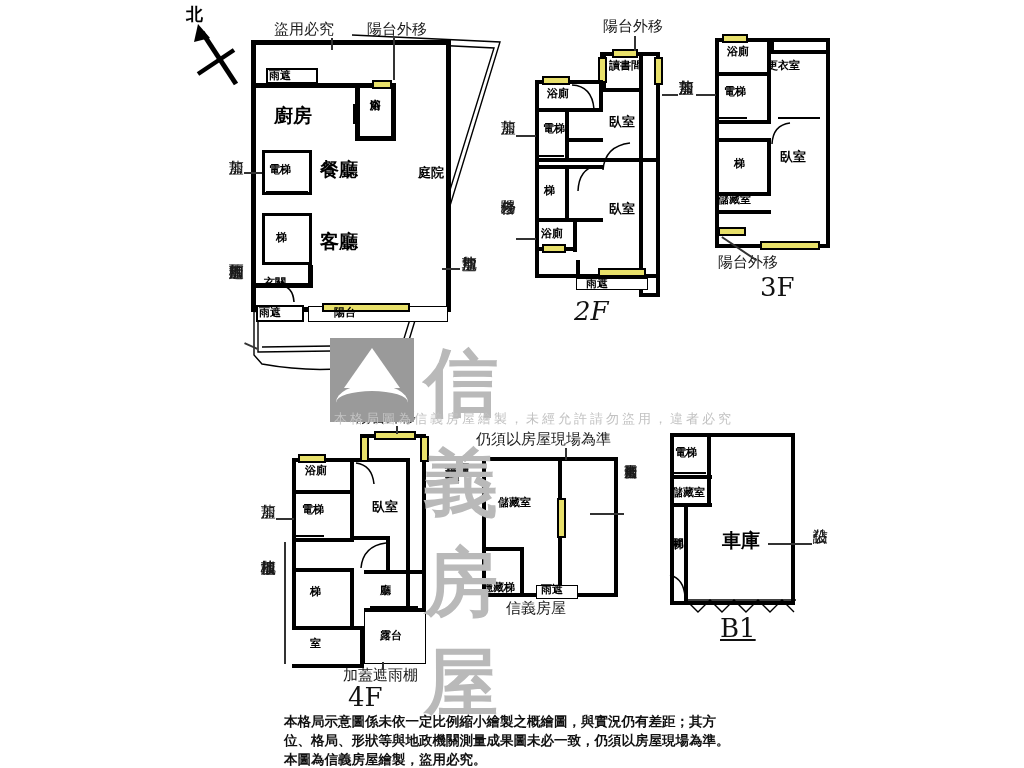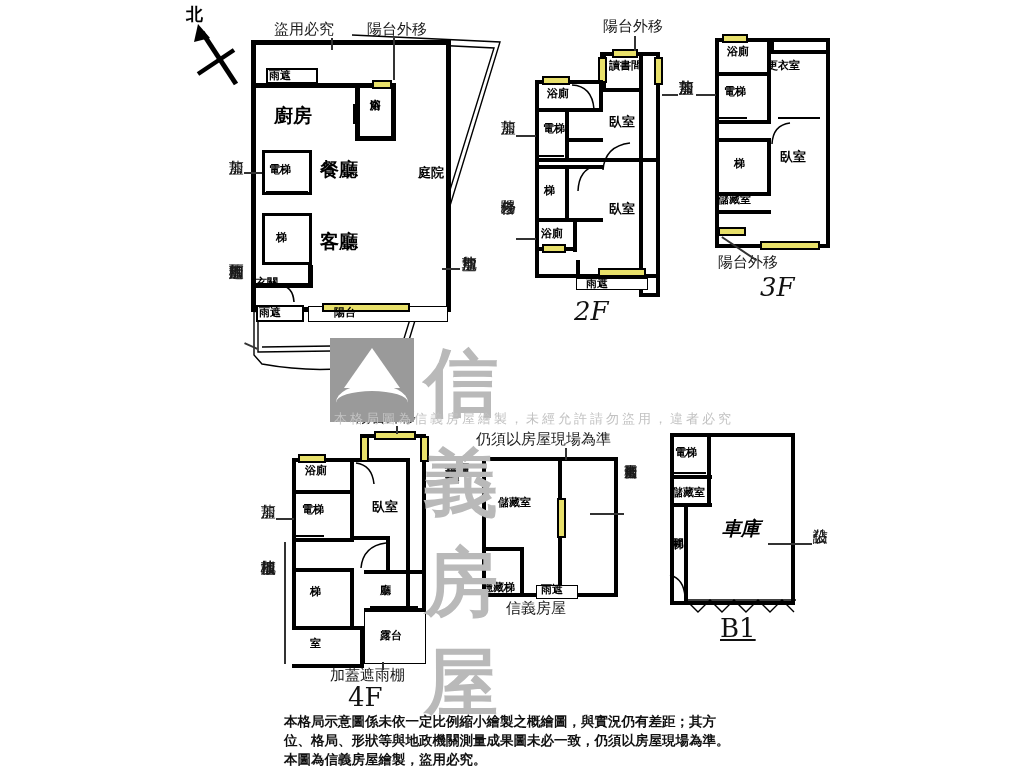--- a/index.html
+++ b/index.html
@@ -99,21 +99,21 @@
     <div class="gapline" style="left:266px;top:191px;width:42px;height:2px;"></div>
 
     <div class="room" style="left:262px;top:213px;width:50px;height:52px;"></div>
     <div class="lbl room-lbl-sm" style="left:276px;top:232px;">梯</div>
 
     <div class="lbl room-lbl-lg" style="left:320px;top:160px;">餐廳</div>
     <div class="lbl room-lbl-lg" style="left:320px;top:232px;">客廳</div>
 
     <div class="wall" style="left:251px;top:283px;width:62px;height:5px;"></div>
     <div class="wall" style="left:308px;top:265px;width:5px;height:23px;"></div>
-    <div class="lbl room-lbl-sm" style="left:256px;top:277px;">玄關</div>
+    <div class="lbl room-lbl-sm" style="left:264px;top:277px;">玄關</div>
     <svg width="30" height="22" style="position:absolute;left:277px;top:284px;">
       <path d="M2,1 Q16,2 17,18" fill="none" stroke="#000" stroke-width="1.6"></path>
     </svg>
 
     <div class="room-thin" style="left:256px;top:305px;width:48px;height:17px;border-width:2px;"></div>
     <div class="lbl room-lbl-sm" style="left:259px;top:307px;">雨遮</div>
 
     <div class="room-thin" style="left:308px;top:306px;width:140px;height:16px;border-width:1.5px;"></div>
     <div class="win h" style="left:322px;top:303px;width:88px;"></div>
     <div class="lbl room-lbl-sm" style="left:334px;top:307px;">陽台</div>
@@ -247,21 +247,21 @@
     <div class="lbl room-lbl" style="left:120px;top:140px;">臥室</div>
 
     <div class="win h" style="left:100px;top:231px;width:60px;"></div>
 
     <div class="lbl out-lbl vert" style="left:18px;top:58px;">加蓋</div>
     <div class="leader" style="left:36px;top:84px;width:20px;"></div>
 
     <div class="lbl out-lbl" style="left:58px;top:245px;">陽台外移</div>
     <div class="leader" style="left:62px;top:226px;width:42px;transform:rotate(34deg);transform-origin:left center;"></div>
 
-    <div class="lbl floor-tag" style="left:100px;top:264px;font-style:italic;">3F</div>
+    <div class="lbl floor-tag" style="left:100px;top:264px;">3F</div>
   </div>
 
   <div class="abs" style="left:250px;top:400px;width:230px;height:320px;">
 
     <div class="outline" style="left:42px;top:58px;width:118px;height:172px;"></div>
     <div class="wall" style="left:110px;top:34px;width:4px;height:26px;"></div>
     <div class="wall" style="left:110px;top:34px;width:66px;height:4px;"></div>
     <div class="wall" style="left:172px;top:34px;width:4px;height:180px;"></div>
     <div class="wall" style="left:42px;top:226px;width:72px;height:4px;"></div>
     <div class="wall" style="left:42px;top:264px;width:72px;height:4px;"></div>
@@ -309,21 +309,21 @@
     <div class="leaderv" style="left:146px;top:26px;height:8px;"></div>
 
     <div class="lbl out-lbl vert" style="left:10px;top:92px;">加蓋</div>
     <div class="leader" style="left:26px;top:118px;width:18px;"></div>
 
     <div class="lbl out-lbl vert" style="left:10px;top:148px;">樓地板加蓋</div>
     <div class="leaderv" style="left:34px;top:142px;height:122px;"></div>
 
     <div class="lbl out-lbl vert" style="left:194px;top:56px;">屋頂突出物加蓋</div>
 
-    <div class="lbl out-lbl" style="left:80px;top:268px;">加蓋遮雨棚</div>
+    <div class="lbl out-lbl" style="left:93px;top:268px;">加蓋遮雨棚</div>
     <div class="leaderv" style="left:132px;top:262px;height:8px;"></div>
 
     <div class="lbl floor-tag" style="left:98px;top:284px;">4F</div>
   </div>
 
   <div class="abs" style="left:440px;top:425px;width:240px;height:200px;">
 
     <div class="outline" style="left:42px;top:32px;width:136px;height:140px;"></div>
     <div class="wall" style="left:118px;top:32px;width:4px;height:140px;"></div>
     <div class="win v" style="left:117px;top:73px;height:40px;"></div>
@@ -361,21 +361,21 @@
     <div class="wall" style="left:20px;top:88px;width:42px;height:4px;"></div>
     <div class="wall" style="left:57px;top:64px;width:4px;height:28px;"></div>
     <div class="lbl room-lbl-sm" style="left:22px;top:72px;">儲藏室</div>
 
     <div class="wall" style="left:34px;top:88px;width:4px;height:102px;"></div>
     <div class="lbl room-lbl-sm vert" style="left:22px;top:114px;">梯間</div>
     <svg width="26" height="28" style="position:absolute;left:18px;top:158px;">
       <path d="M2,2 Q16,6 17,24" fill="none" stroke="#000" stroke-width="1.5"></path>
     </svg>
 
-    <div class="lbl room-lbl-lg" style="left:72px;top:104px;font-style:italic;">車庫</div>
+    <div class="lbl room-lbl-lg" style="left:72px;top:116px;">車庫</div>
 
     <svg width="115" height="18" style="position:absolute;left:34px;top:182px;">
       <polyline points="2,3 14,15 26,3 38,15 50,3 62,15 74,3 86,15 98,3 110,15" fill="none" stroke="#000" stroke-width="1.4"></polyline>
       <line x1="0" y1="3" x2="112" y2="3" stroke="#000" stroke-width="1.4"></line>
     </svg>
 
     <div class="lbl out-lbl vert" style="left:162px;top:102px;">佔公設</div>
     <div class="leader" style="left:118px;top:128px;width:44px;"></div>
 
     <div class="lbl floor-tag" style="left:70px;top:200px;text-decoration:underline;">B1</div>

